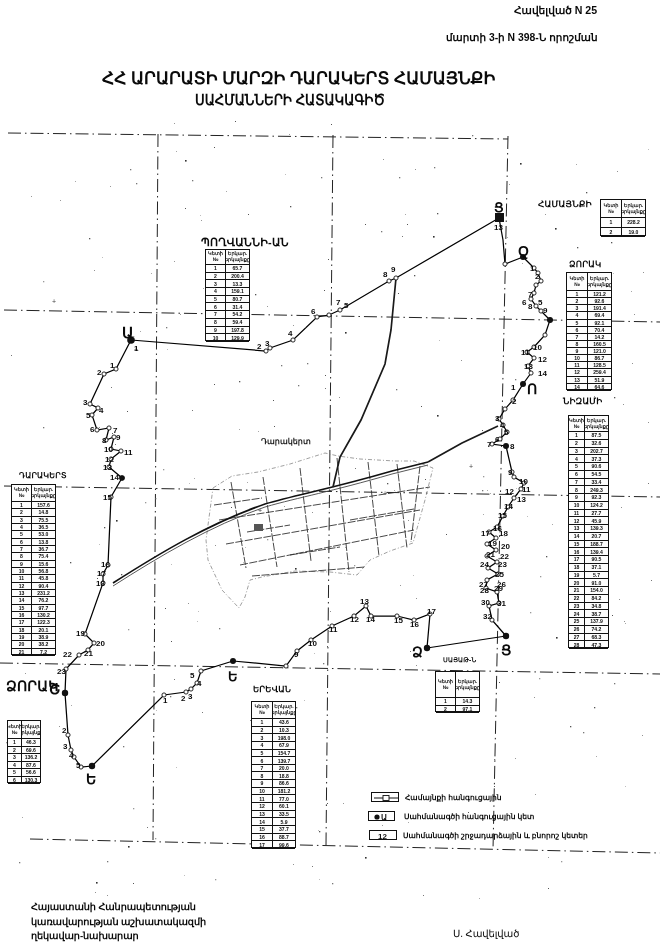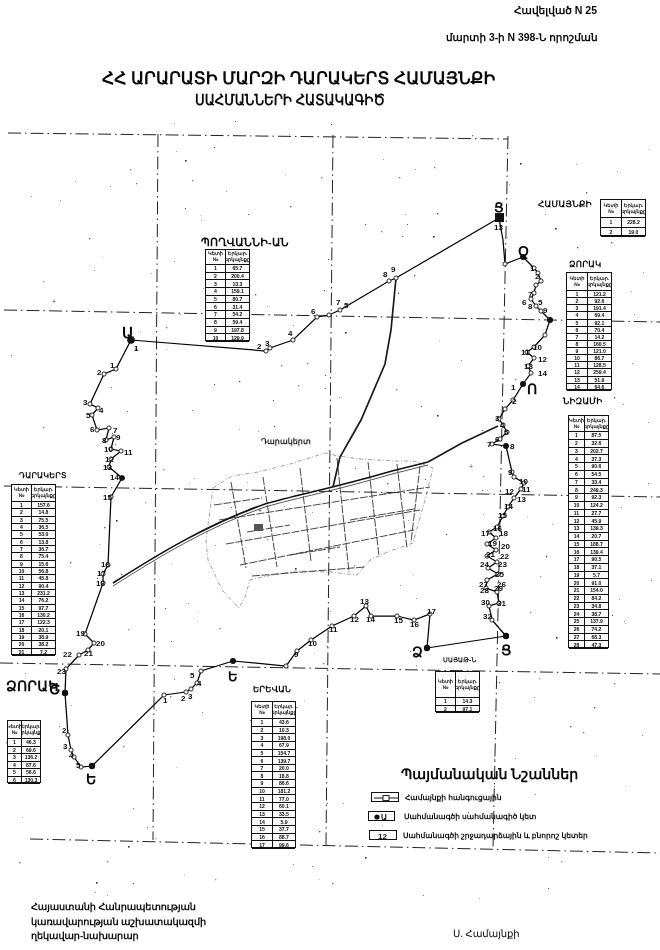--- a/index.html
+++ b/index.html
@@ -1440,38 +1440,37 @@
       <div class="tr" style="height:7.50px">
         <div class="c1" style="width:14px">
           <span>6</span>
         </div>
         <div class="c2">
           <span>130.3</span>
         </div>
       </div>
     </div>
 
-<div class="lg-title">Պայմանական  Նշաններ</div>
 <div class="lgbox" style="left:371px;top:792px;width:28px;height:10px">
   <svg width="28" height="10">
         <line x1="2" y1="5" x2="26" y2="5" stroke="#111" stroke-width="1"></line>
   <rect x="11" y="2.5" width="6" height="5" fill="#fff" stroke="#111" stroke-width="0.9"></rect>
       </svg>
     </div>
 <div class="lgbox" style="left:368px;top:811px;width:27px;height:10px">
   <svg width="27" height="10">
         <circle cx="8" cy="5" r="2.6" fill="#111"></circle>
   <text x="12" y="8.2" style="font:bold 8px 'Liberation Sans';fill:#111">Ա</text>
       </svg>
     </div>
 <div class="lgbox" style="left:369px;top:830px;width:28px;height:10px">
   <svg width="28" height="10">
         <text x="8" y="8.2" style="font:bold 8px 'Liberation Sans';fill:#111">12</text>
       </svg>
     </div>
 <div class="lgt" style="left:405px;top:793px">Համայնքի հանգուցային</div>
-<div class="lgt" style="left:404px;top:812px">Սահմանագծի սահմանագիծ կետ</div>
+<div class="lgt" style="left:404px;top:812px">Սահմանագծի հանգուցային կետ</div>
 <div class="lgt" style="left:403px;top:831px">Սահմանագծի շրջադարձային և բնորոշ կետեր</div>
 
 <div class="ft" style="left:31px;top:901px">Հայաստանի Հանրապետության</div>
 <div class="ft" style="left:31px;top:916px">կառավարության աշխատակազմի</div>
 <div class="ft" style="left:31px;top:930px">ղեկավար-նախարար</div>
-<div class="ft" style="left:453px;top:928px;font-weight:normal;font-size:10px">Ս. Համայնքի</div>
+<div class="ft" style="left:453px;top:928px;font-weight:normal;font-size:10px">Ս. Հավելված</div>
 </div>
 </body></html>

